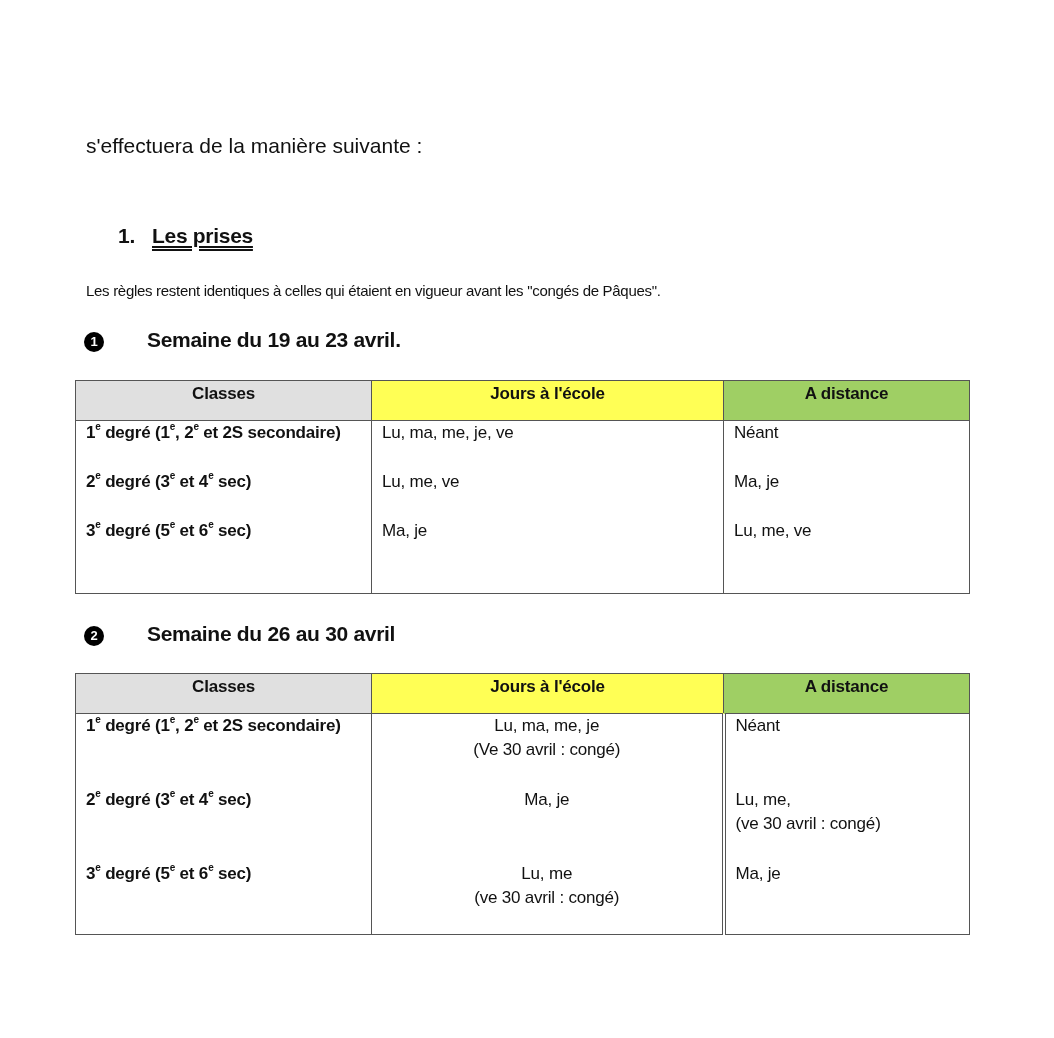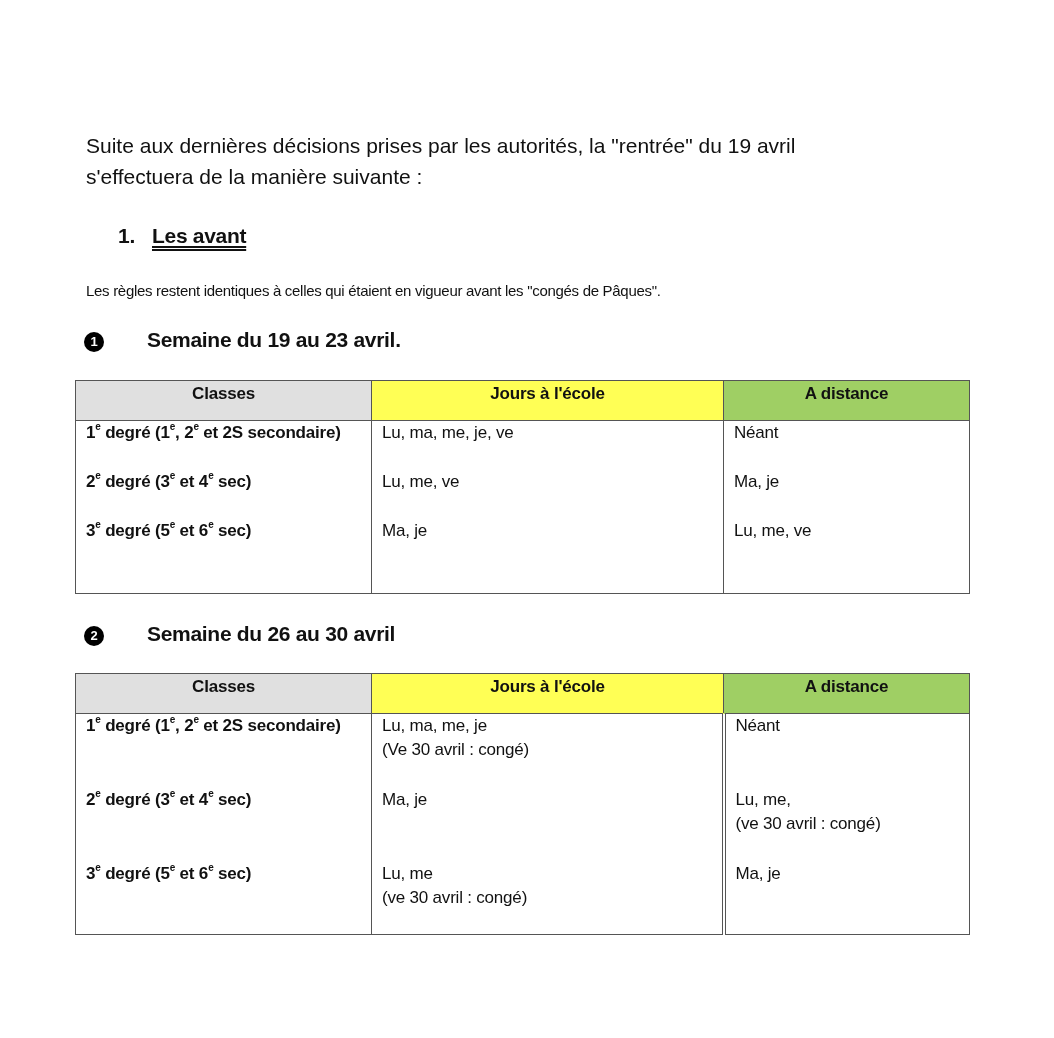--- a/index.html
+++ b/index.html
@@ -42,35 +42,34 @@
   td .line { display: block; line-height: 24px; }
   sup { font-size: 10px; vertical-align: 8px; line-height: 0; }
   .table1 { top: 380px; }
   .table1 td { height: 172px; padding-top: 28px; }
   .table1 .row-line { display: block; height: 49px; line-height: 24px; }
   .table2 { top: 673px; }
   .table2 td { padding-top: 26px; height: 220px; }
   .table2 .r1 { display: block; height: 74px; }
   .table2 .r2 { display: block; height: 74px; }
   .table2 .r3 { display: block; height: 50px; }
-  .table2 td.dbl { border-right: 4px double #555; }
+  .table2 td.dbl { border-right: 4px double #555; text-align: center; }
 </style>
 </head>
 <body>
 
 <div class="page">
 
 
   <div class="intro">
-    <div>Suite aux dernières décisions prises par les autorités, la "rentrée" du 19 avril</div>
     <div>s'effectuera de la manière suivante :</div>
   </div>
 
   <div class="section-heading">
-    <span class="num">1.</span><span class="title">Les avant</span>
+    <span class="num">1.</span><span class="title">Les prises</span>
   </div>
 
   <div class="rules">Les règles restent identiques à celles qui étaient en vigueur avant les "congés de Pâques".</div>
 
   <div class="week-title week1">
     <span class="bullet">1</span><span>Semaine du 19 au 23 avril.</span>
   </div>
 
   <table class="schedule table1">
     <thead>

